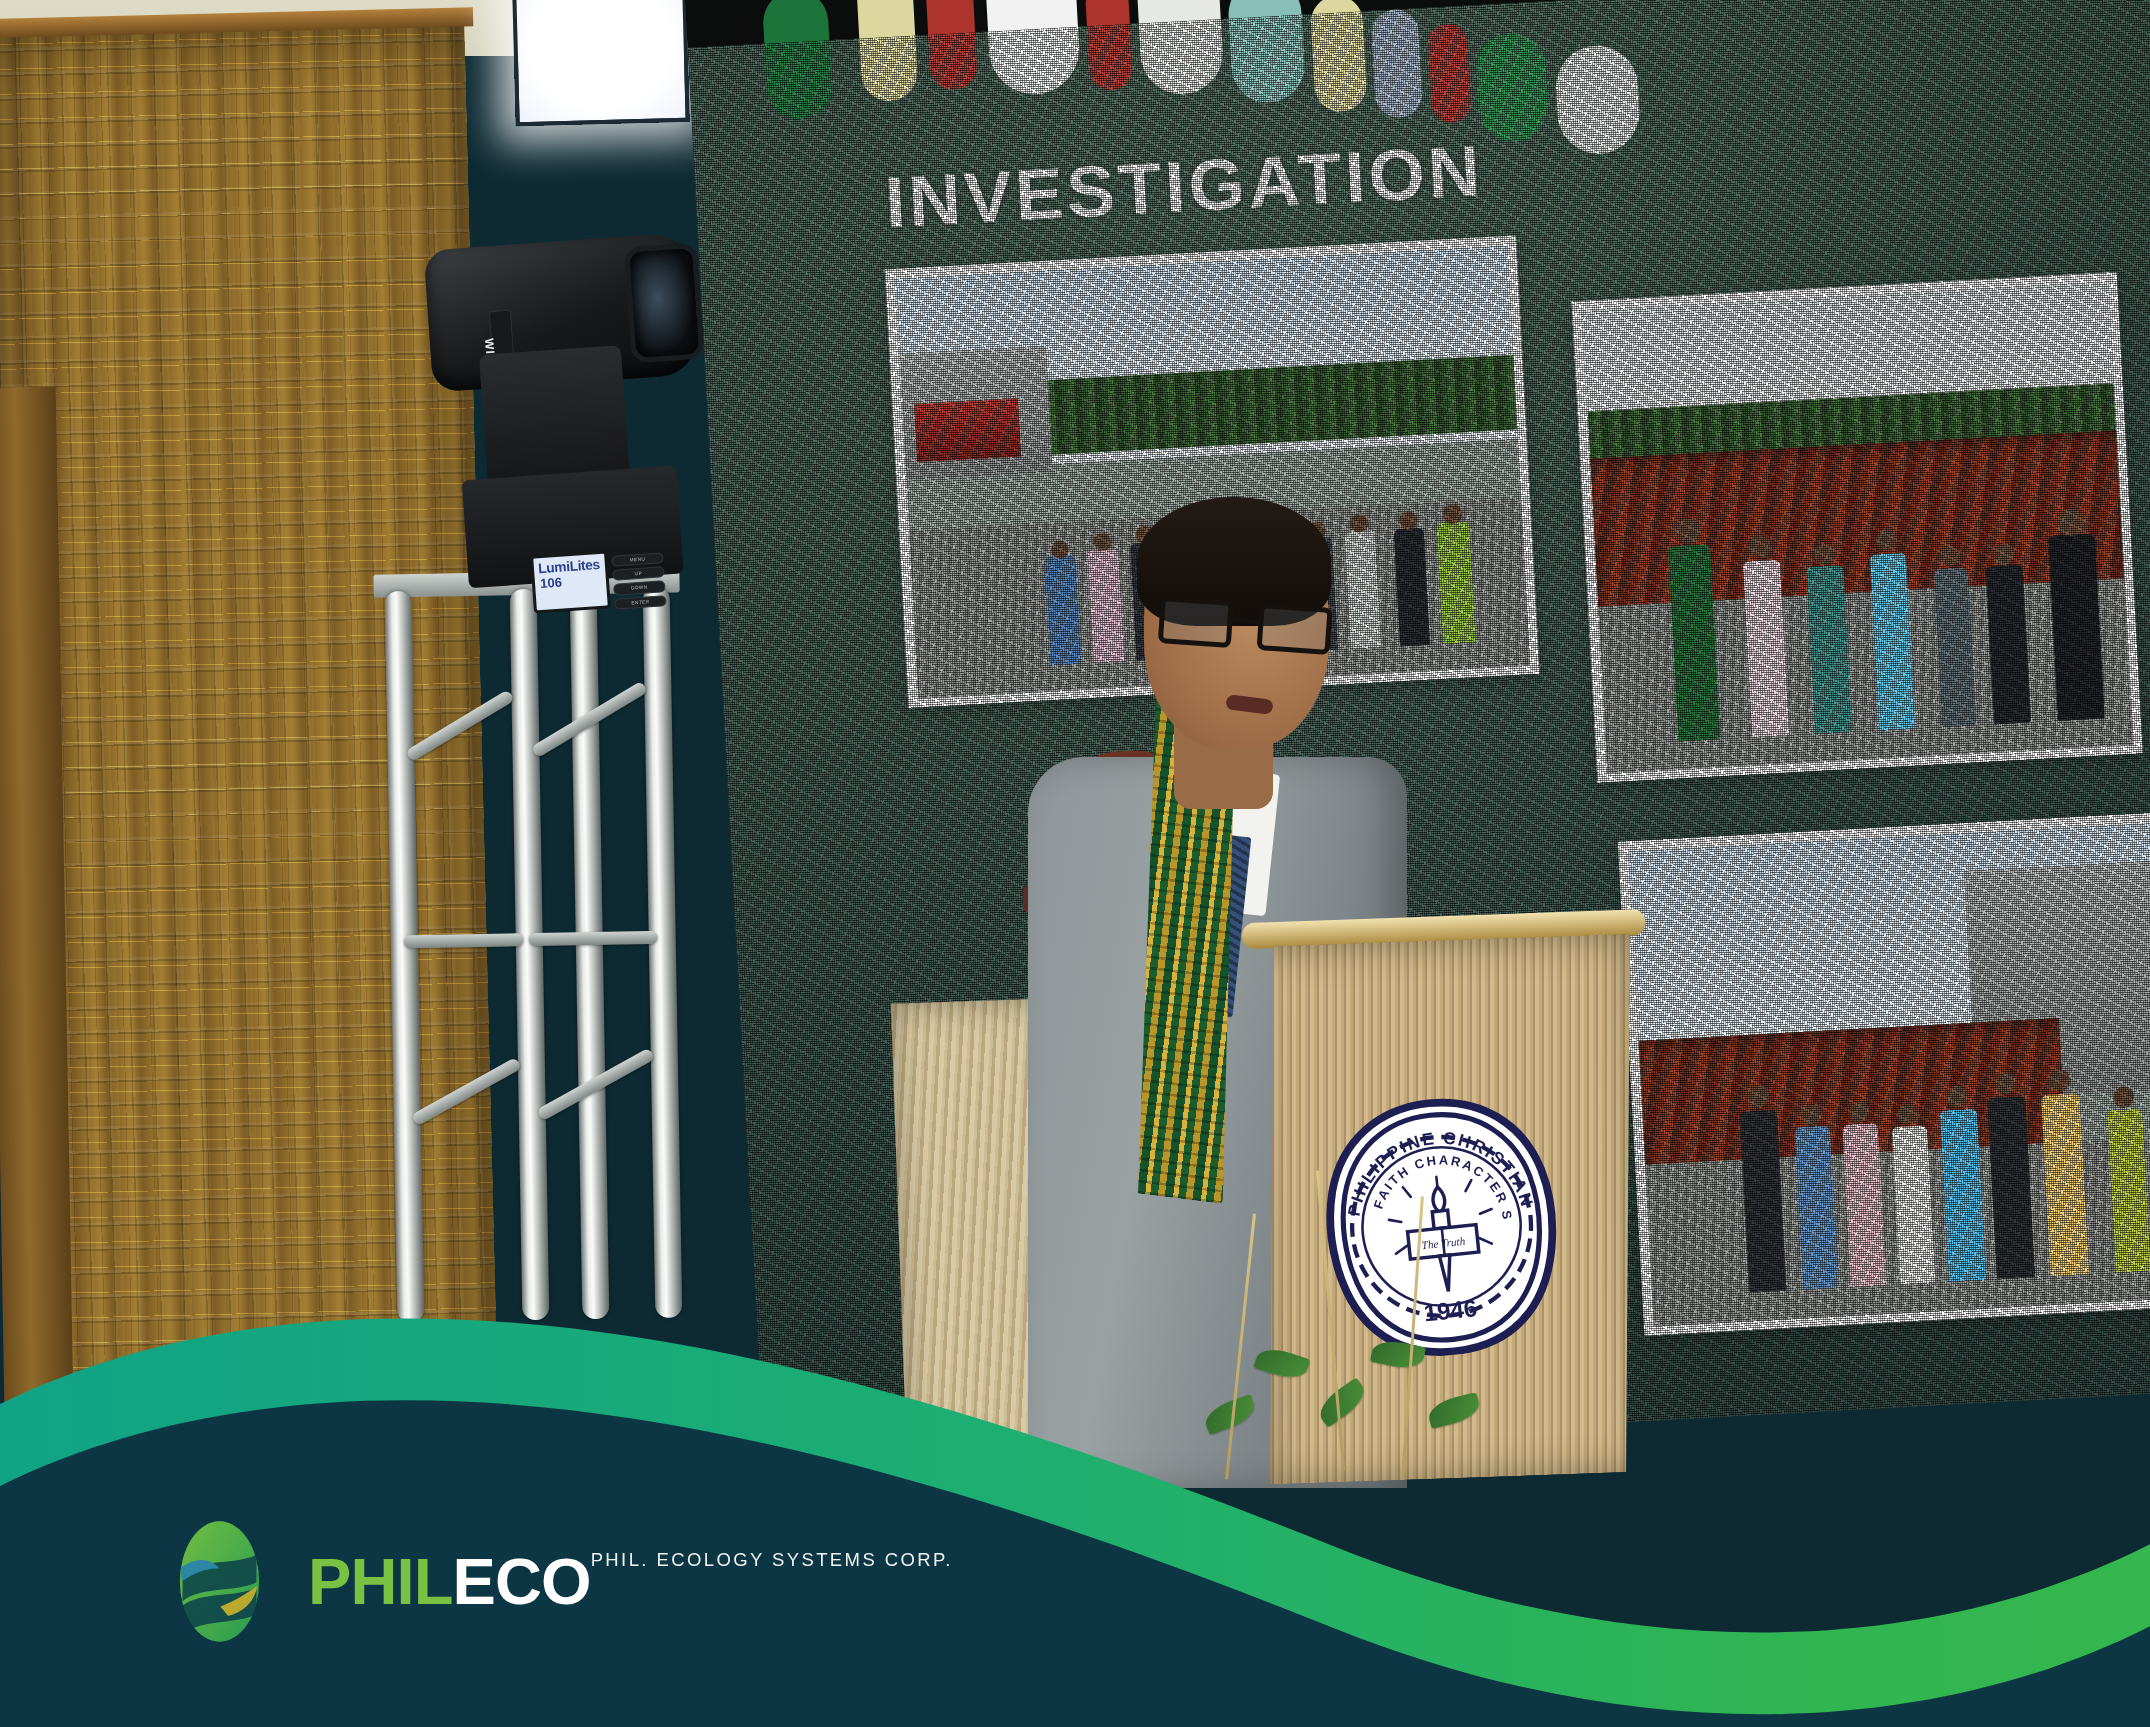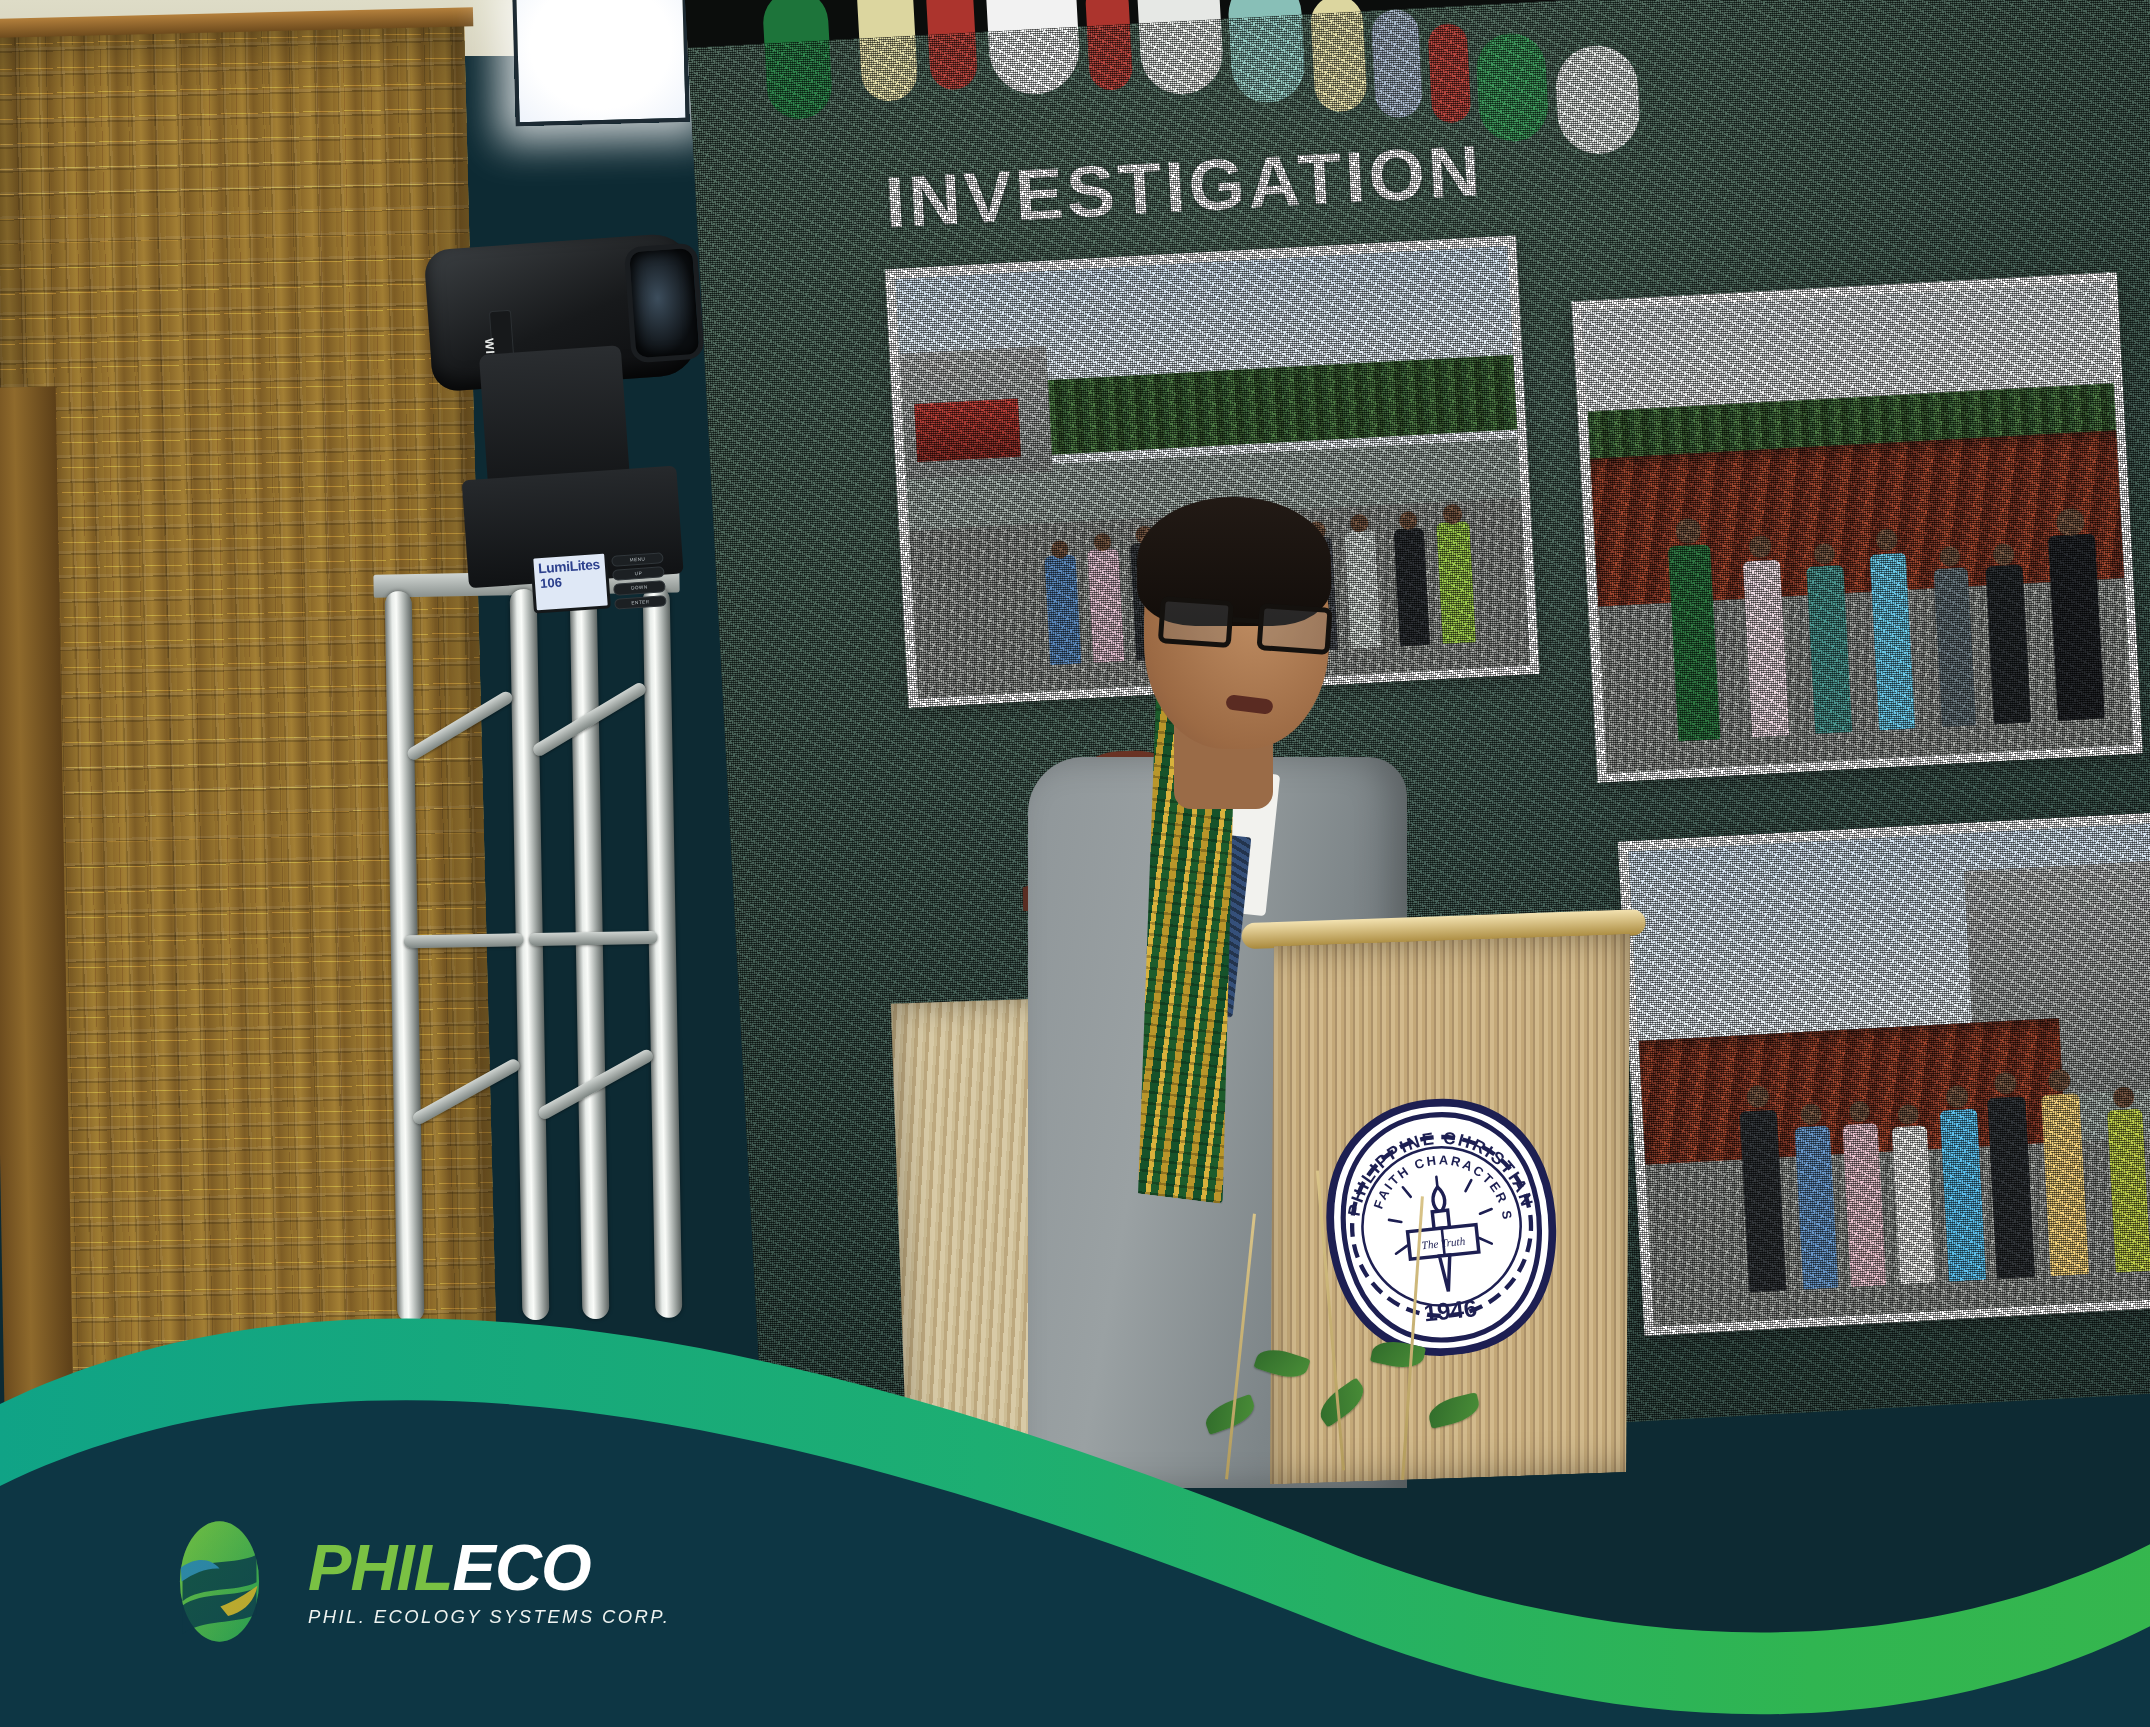--- a/index.html
+++ b/index.html
@@ -173,21 +173,21 @@
   .hand{position:absolute;left:314px;top:731px;width:129px;height:142px;border-radius:34px;
     background:radial-gradient(ellipse at 40% 30%,#c28f64,#9a6843);transform:rotate(-8deg);}
   .ring{position:absolute;left:400px;top:770px;width:24px;height:26px;border-radius:6px;
     background:linear-gradient(180deg,#e7c24f,#9c7a1e);}
   .cuff{position:absolute;left:297px;top:705px;width:95px;height:39px;background:#f3f3ef;border-radius:7.7px;transform:rotate(-10deg);}
   
   .wave{position:absolute;left:0;bottom:0;width:2588px;height:508px;}
   .brandbar{position:absolute;left:0;bottom:0;width:2588px;height:508px;}
   .logo{position:absolute;left:155px;bottom:81px;display:flex;align-items:center;gap:24px;}
   .logo-mark{width:129px;height:129px;position:relative;}
-  .logo-text{display:flex;flex-direction:column;gap:6px;font-style:italic;}
+  .logo-text{display:flex;flex-direction:row;}
   .logo-main{font-size:65px;font-weight:700;letter-spacing:-0.9px;line-height:1;}
   .logo-main .phil{color:#7ac143;}
   .logo-main .eco{color:#ffffff;}
   .logo-sub{color:#eef3f0;font-size:18.5px;letter-spacing:2.4px;font-weight:400;}
 </style>
 </head>
 <body>
 
 <div class="stage">
 

